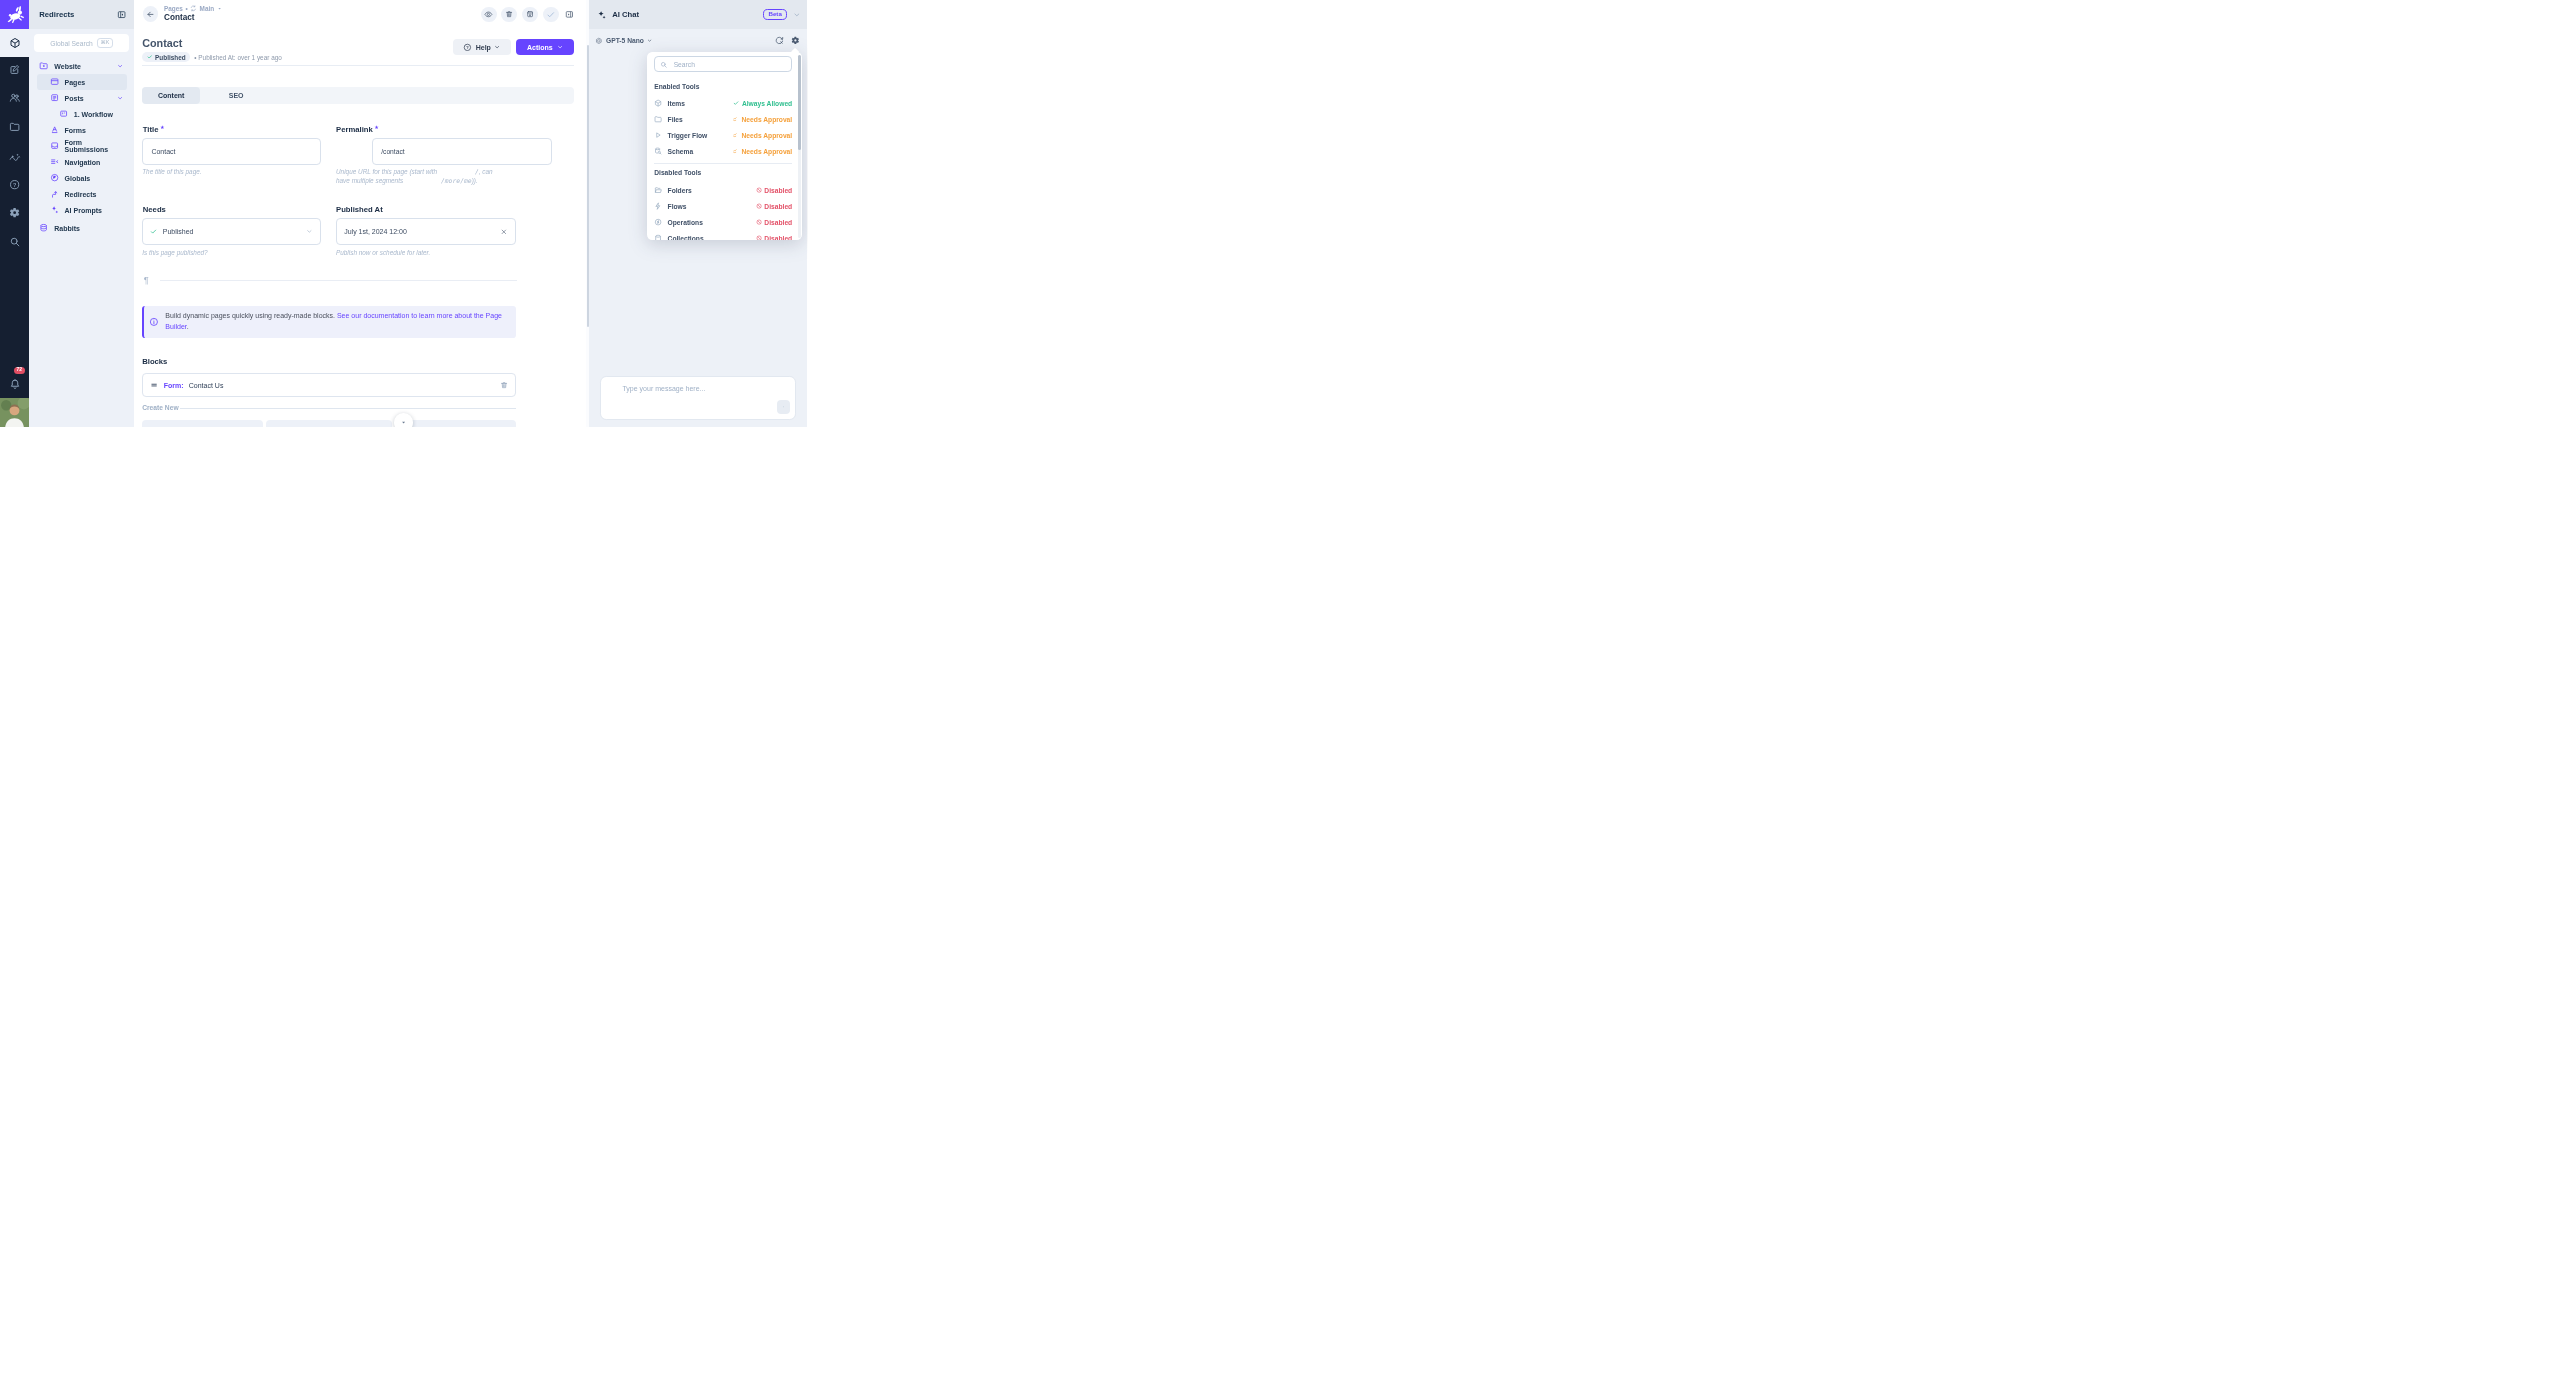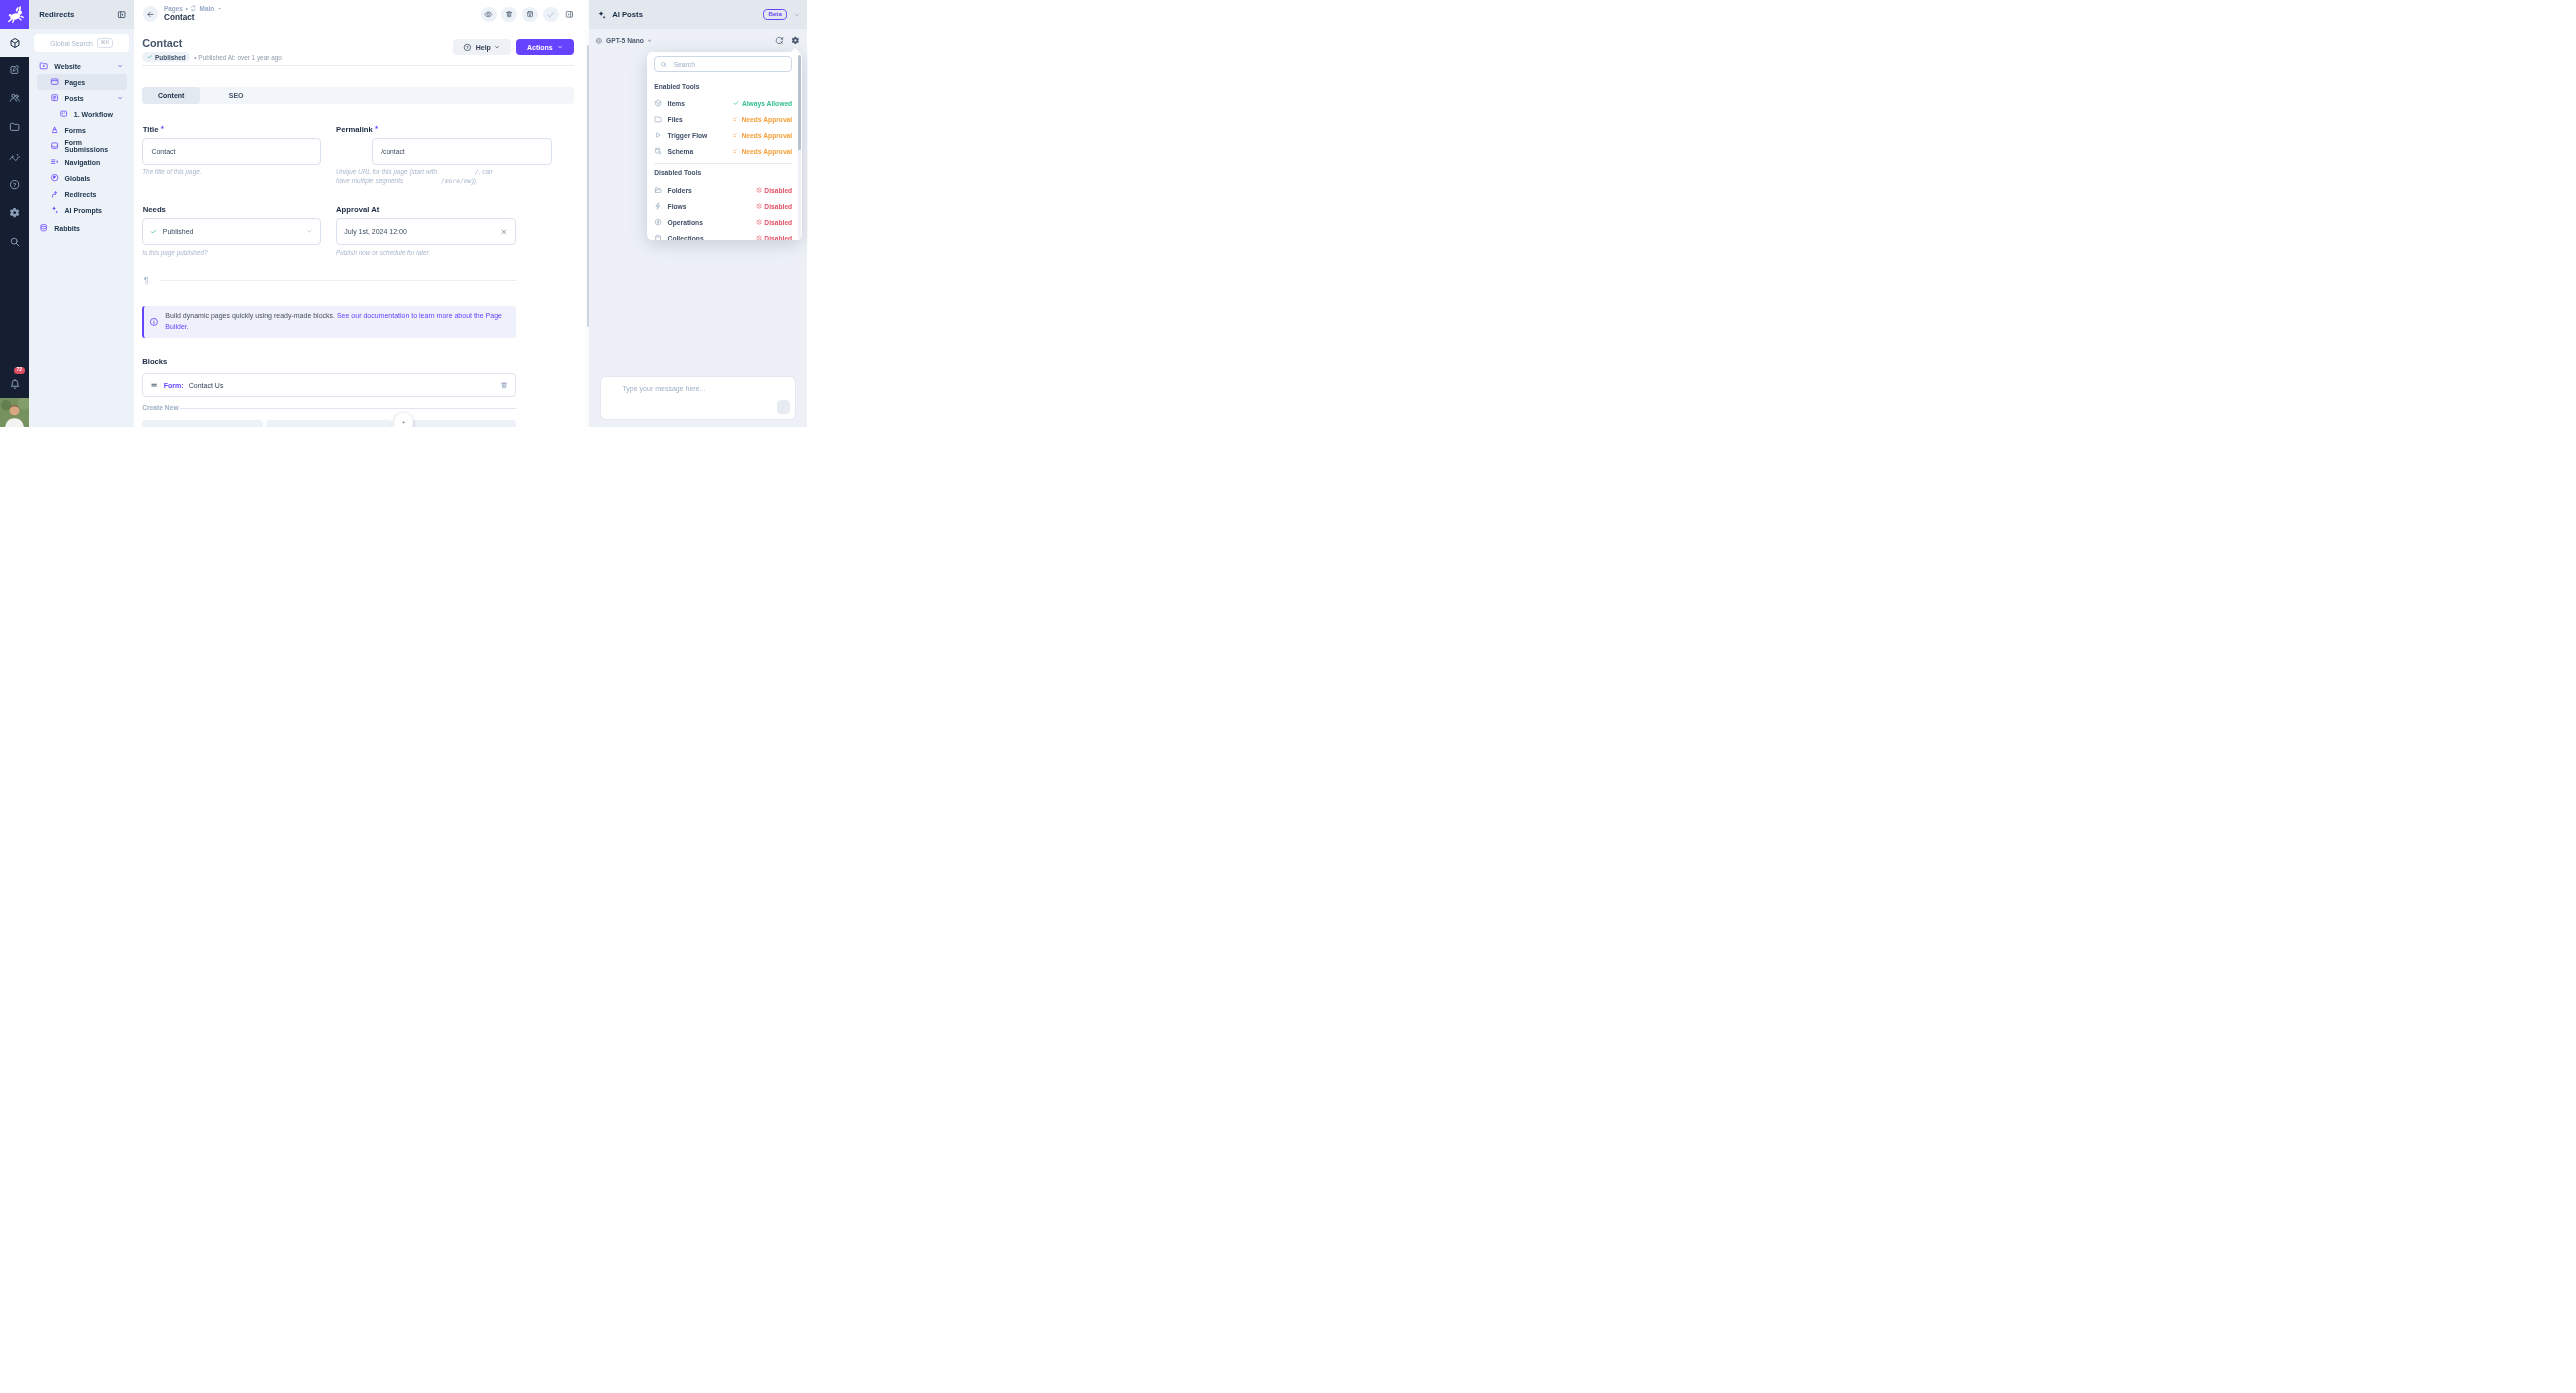--- a/index.html
+++ b/index.html
@@ -505,21 +505,21 @@
     </span>
     <span>Published</span>
     <span class="sel-chev">
       <svg width="6.7" height="6.7" viewBox="0 0 24 24" fill="none" stroke="currentColor" stroke-width="2.2" stroke-linecap="round" stroke-linejoin="round">
           <path d="M6 9.5l6 5.5 6-5.5"></path>
         </svg>
     </span>
   </div>
   <div class="fhelp" style="left:8.2px;top:249px">Is this page published?</div>
 
-  <div class="flabel" style="left:202px;top:205px">Approval At</div>
+  <div class="flabel" style="left:202px;top:205px">Published At</div>
   <div class="fdate" style="left:202px;top:218px;width:180px">
     <span>July 1st, 2024 12:00</span>
     <span class="clr">
       <svg width="7.7" height="7.7" viewBox="0 0 24 24" fill="none" stroke="currentColor" stroke-width="1.8" stroke-linecap="round">
           <path d="M6.5 6.5l11 11M17.5 6.5l-11 11"></path>
         </svg>
     </span>
   </div>
   <div class="fhelp" style="left:202px;top:249px">Publish now or schedule for later.</div>
 
@@ -572,21 +572,21 @@
 </div>
 
 <div class="ai">
   <div class="ai-header">
     <span style="color:#1b2c44">
       <svg width="9.8" height="9.8" viewBox="0 0 24 24" fill="currentColor">
         <path d="M10 2.5c.6 3.9 2.5 5.9 6.4 6.5-3.9.6-5.8 2.6-6.4 6.5-.6-3.9-2.5-5.9-6.4-6.5 3.9-.6 5.8-2.6 6.4-6.5z"></path>
         <path d="M17.3 14c.35 2.2 1.45 3.35 3.7 3.7-2.25.35-3.35 1.5-3.7 3.7-.35-2.2-1.45-3.35-3.7-3.7 2.25-.35 3.35-1.5 3.7-3.7z"></path>
       </svg>
     </span>
-    <span class="ai-title">AI Posts</span>
+    <span class="ai-title">AI Chat</span>
     <span class="beta">Beta</span>
     <span class="ai-hchev">
       <svg width="7.7" height="7.7" viewBox="0 0 24 24" fill="none" stroke="currentColor" stroke-width="2.4" stroke-linecap="round" stroke-linejoin="round">
           <path d="M6 9.5l6 5.5 6-5.5"></path>
         </svg>
     </span>
   </div>
 
   <div class="model-row">
     <span class="model-lbl">

